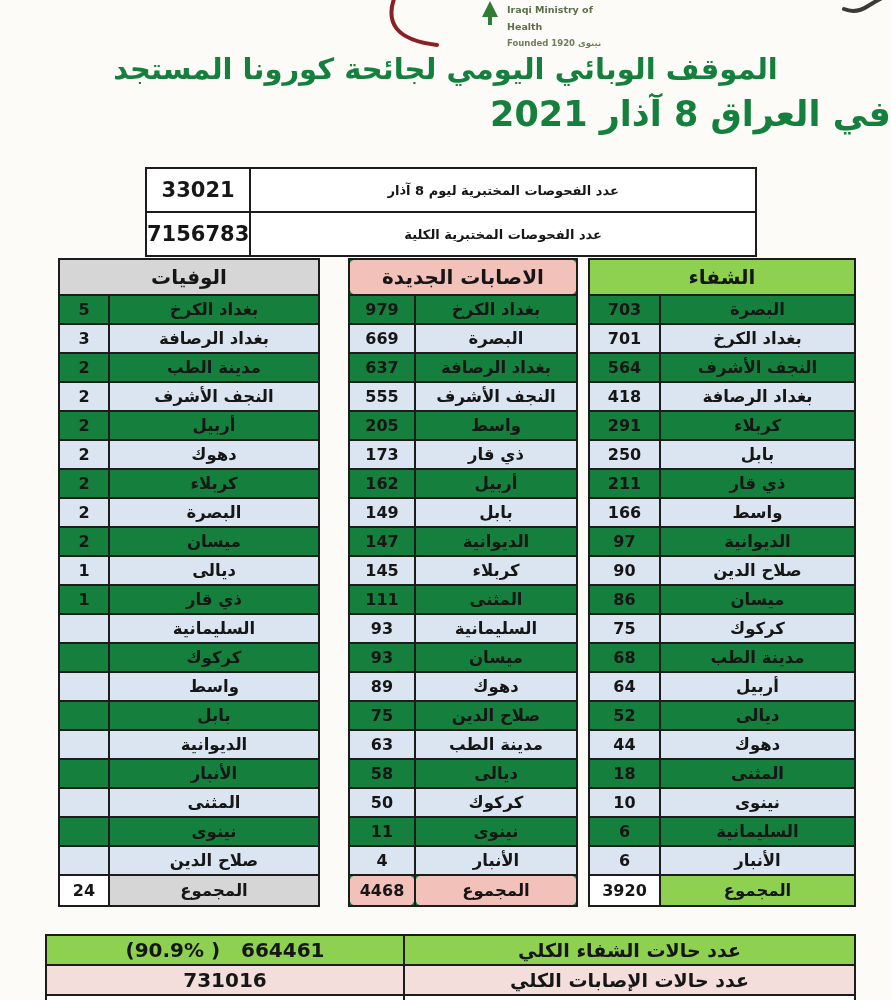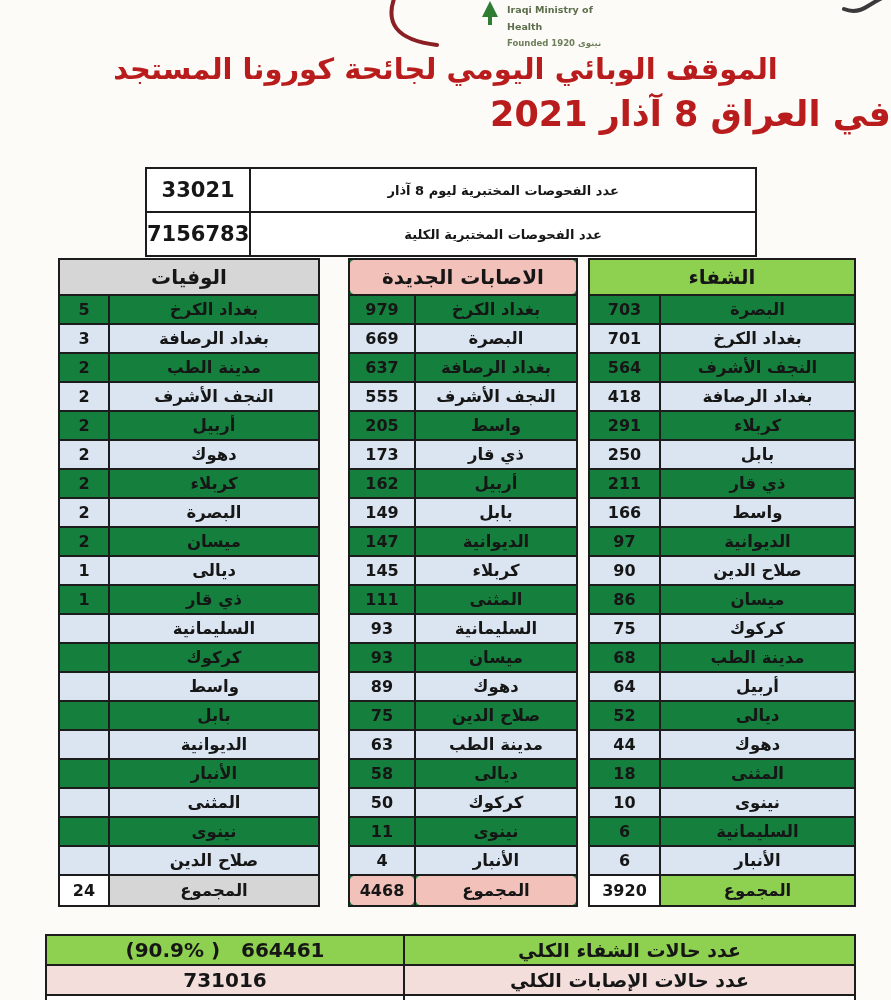--- a/index.html
+++ b/index.html
@@ -13,21 +13,21 @@
     background:#fcfbf7;overflow:hidden;font-weight:700;color:#161616;
   }
   
   .logo{position:absolute;top:0;left:365px;width:240px;height:50px;direction:ltr;}
   .logo svg{position:absolute;top:0;left:0;}
   .logo-text{position:absolute;top:1px;left:142px;color:#5d6e4c;line-height:17px;}
   .logo-text .l1{font-size:9.5px;}
   .logo-text .l2{font-size:8.5px;color:#6d7e5a;}
   .corner-mark{position:absolute;top:0;left:838px;width:48px;height:16px;direction:ltr;}
   
-  .title{position:absolute;top:46px;right:0;left:0;text-align:center;color:#b91c1c;}
+  .title{position:absolute;top:46px;right:0;left:0;text-align:center;color:#15803d;}
   .title .t1{font-size:29px;line-height:46px;}
   .title .t2{font-size:35px;line-height:44px;text-align:right;}
   
   table{border-collapse:collapse;}
   .tests{position:absolute;top:167px;left:145px;width:612px;background:#fff;}
   .tests td{border:2px solid var(--line);height:44px;text-align:center;vertical-align:middle;}
   .tests td.lbl{width:517px;font-size:13px;}
   .tests td.val{font-size:21px;direction:ltr;}
   
   .tables-row{position:absolute;top:258px;left:45px;width:811px;display:flex;flex-direction:row;}

